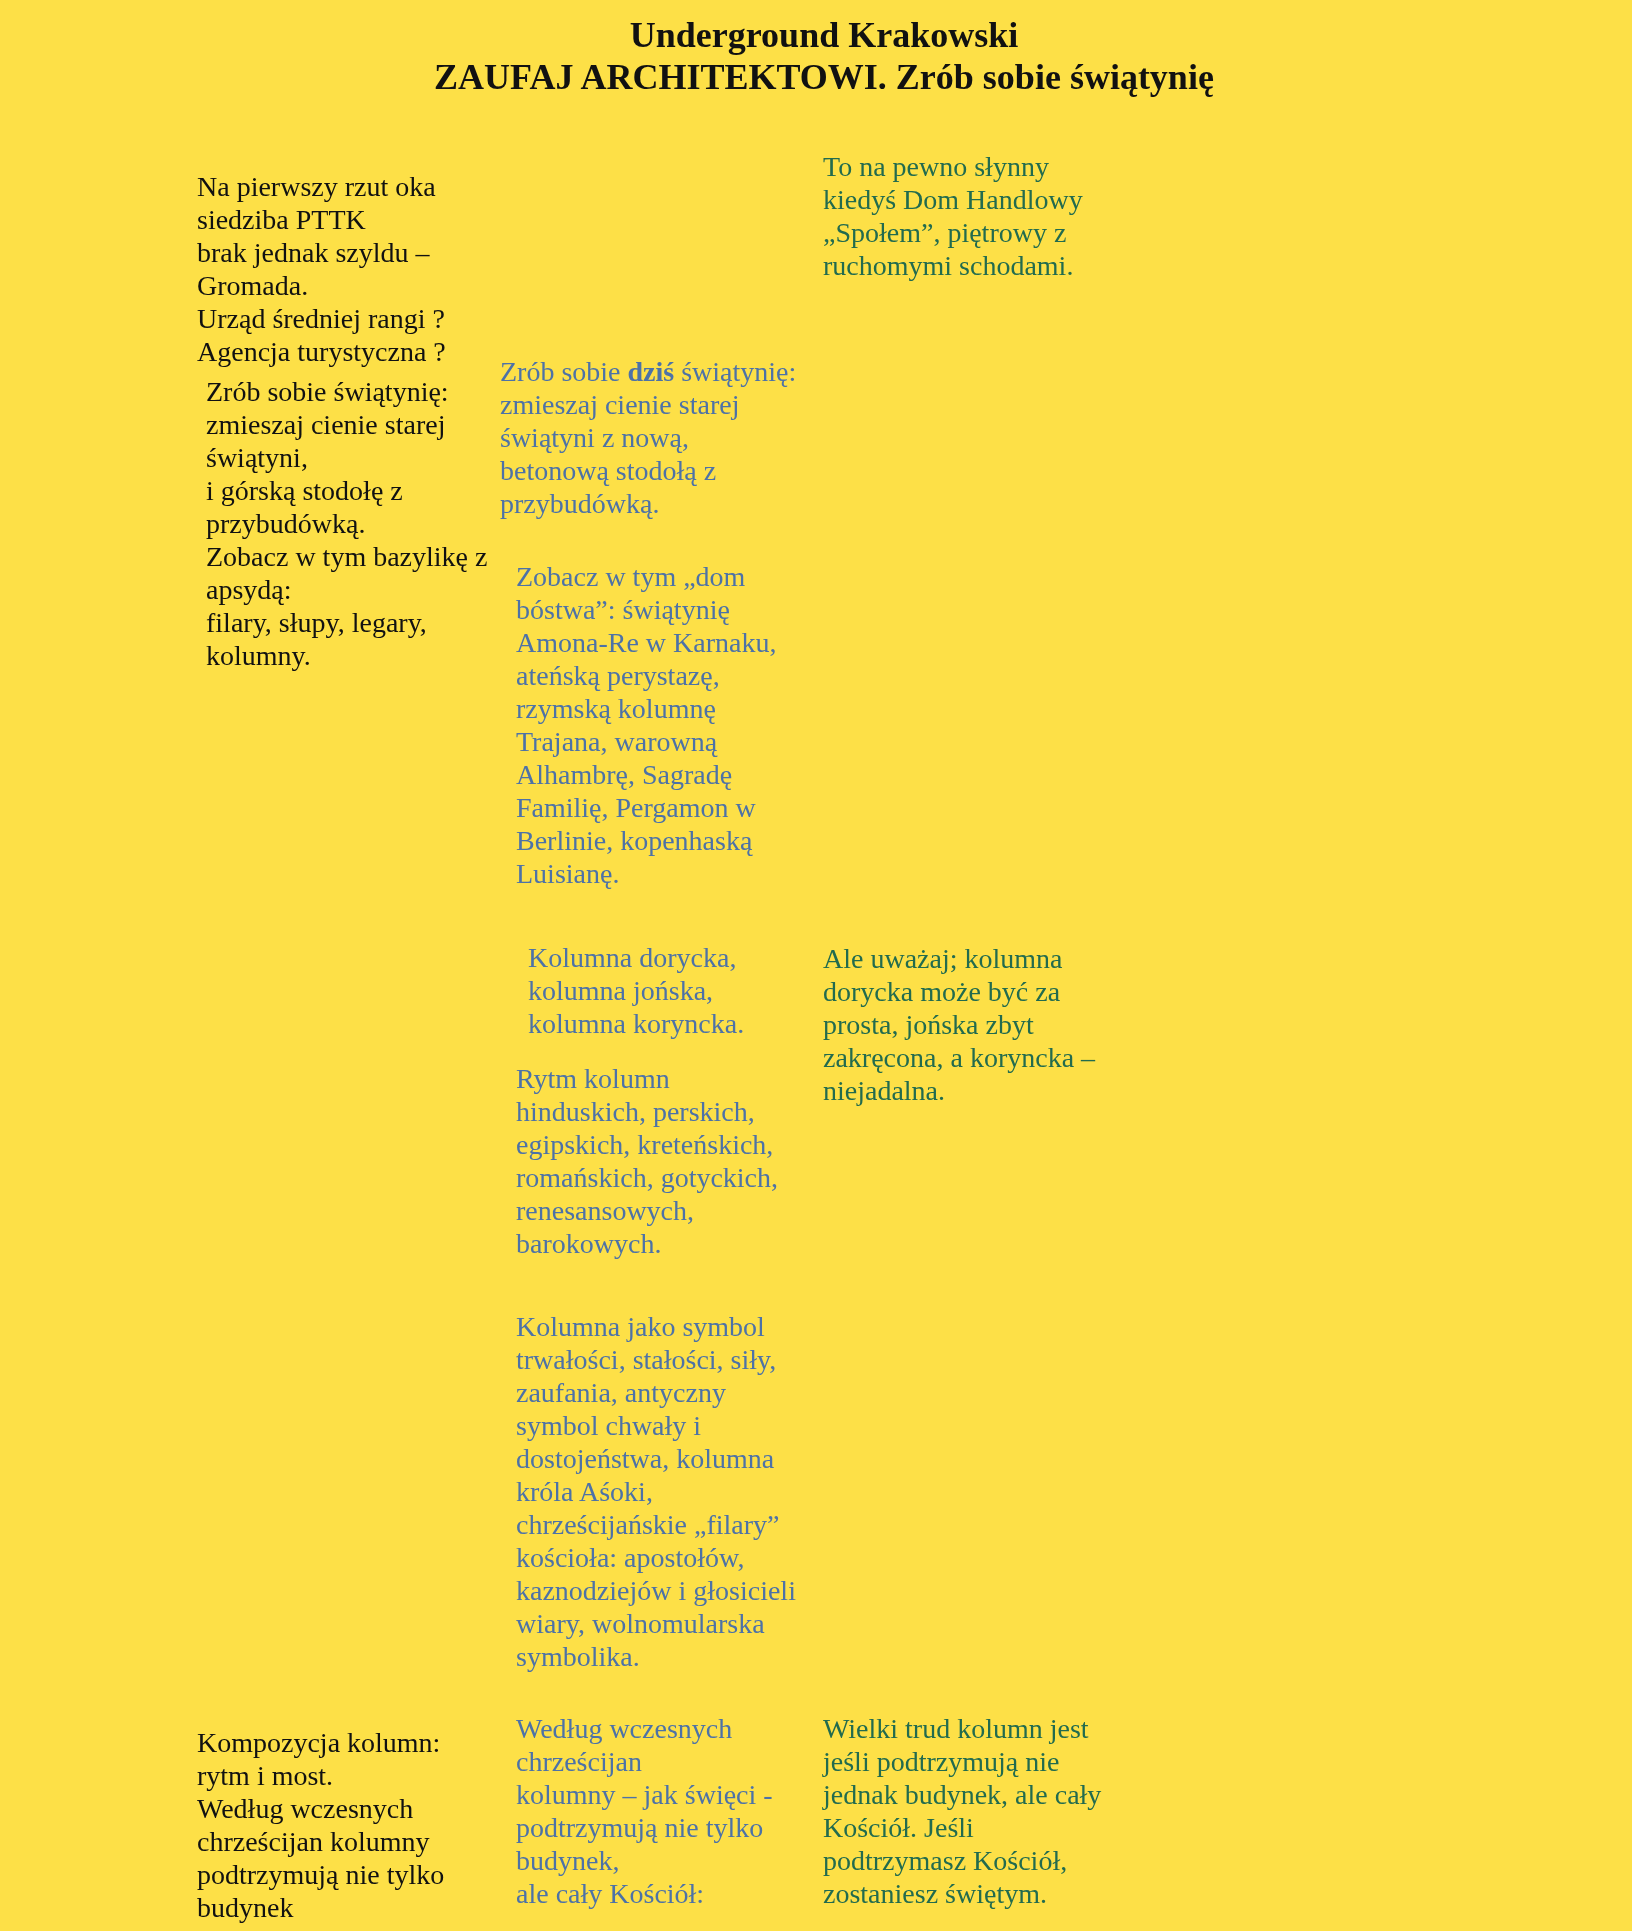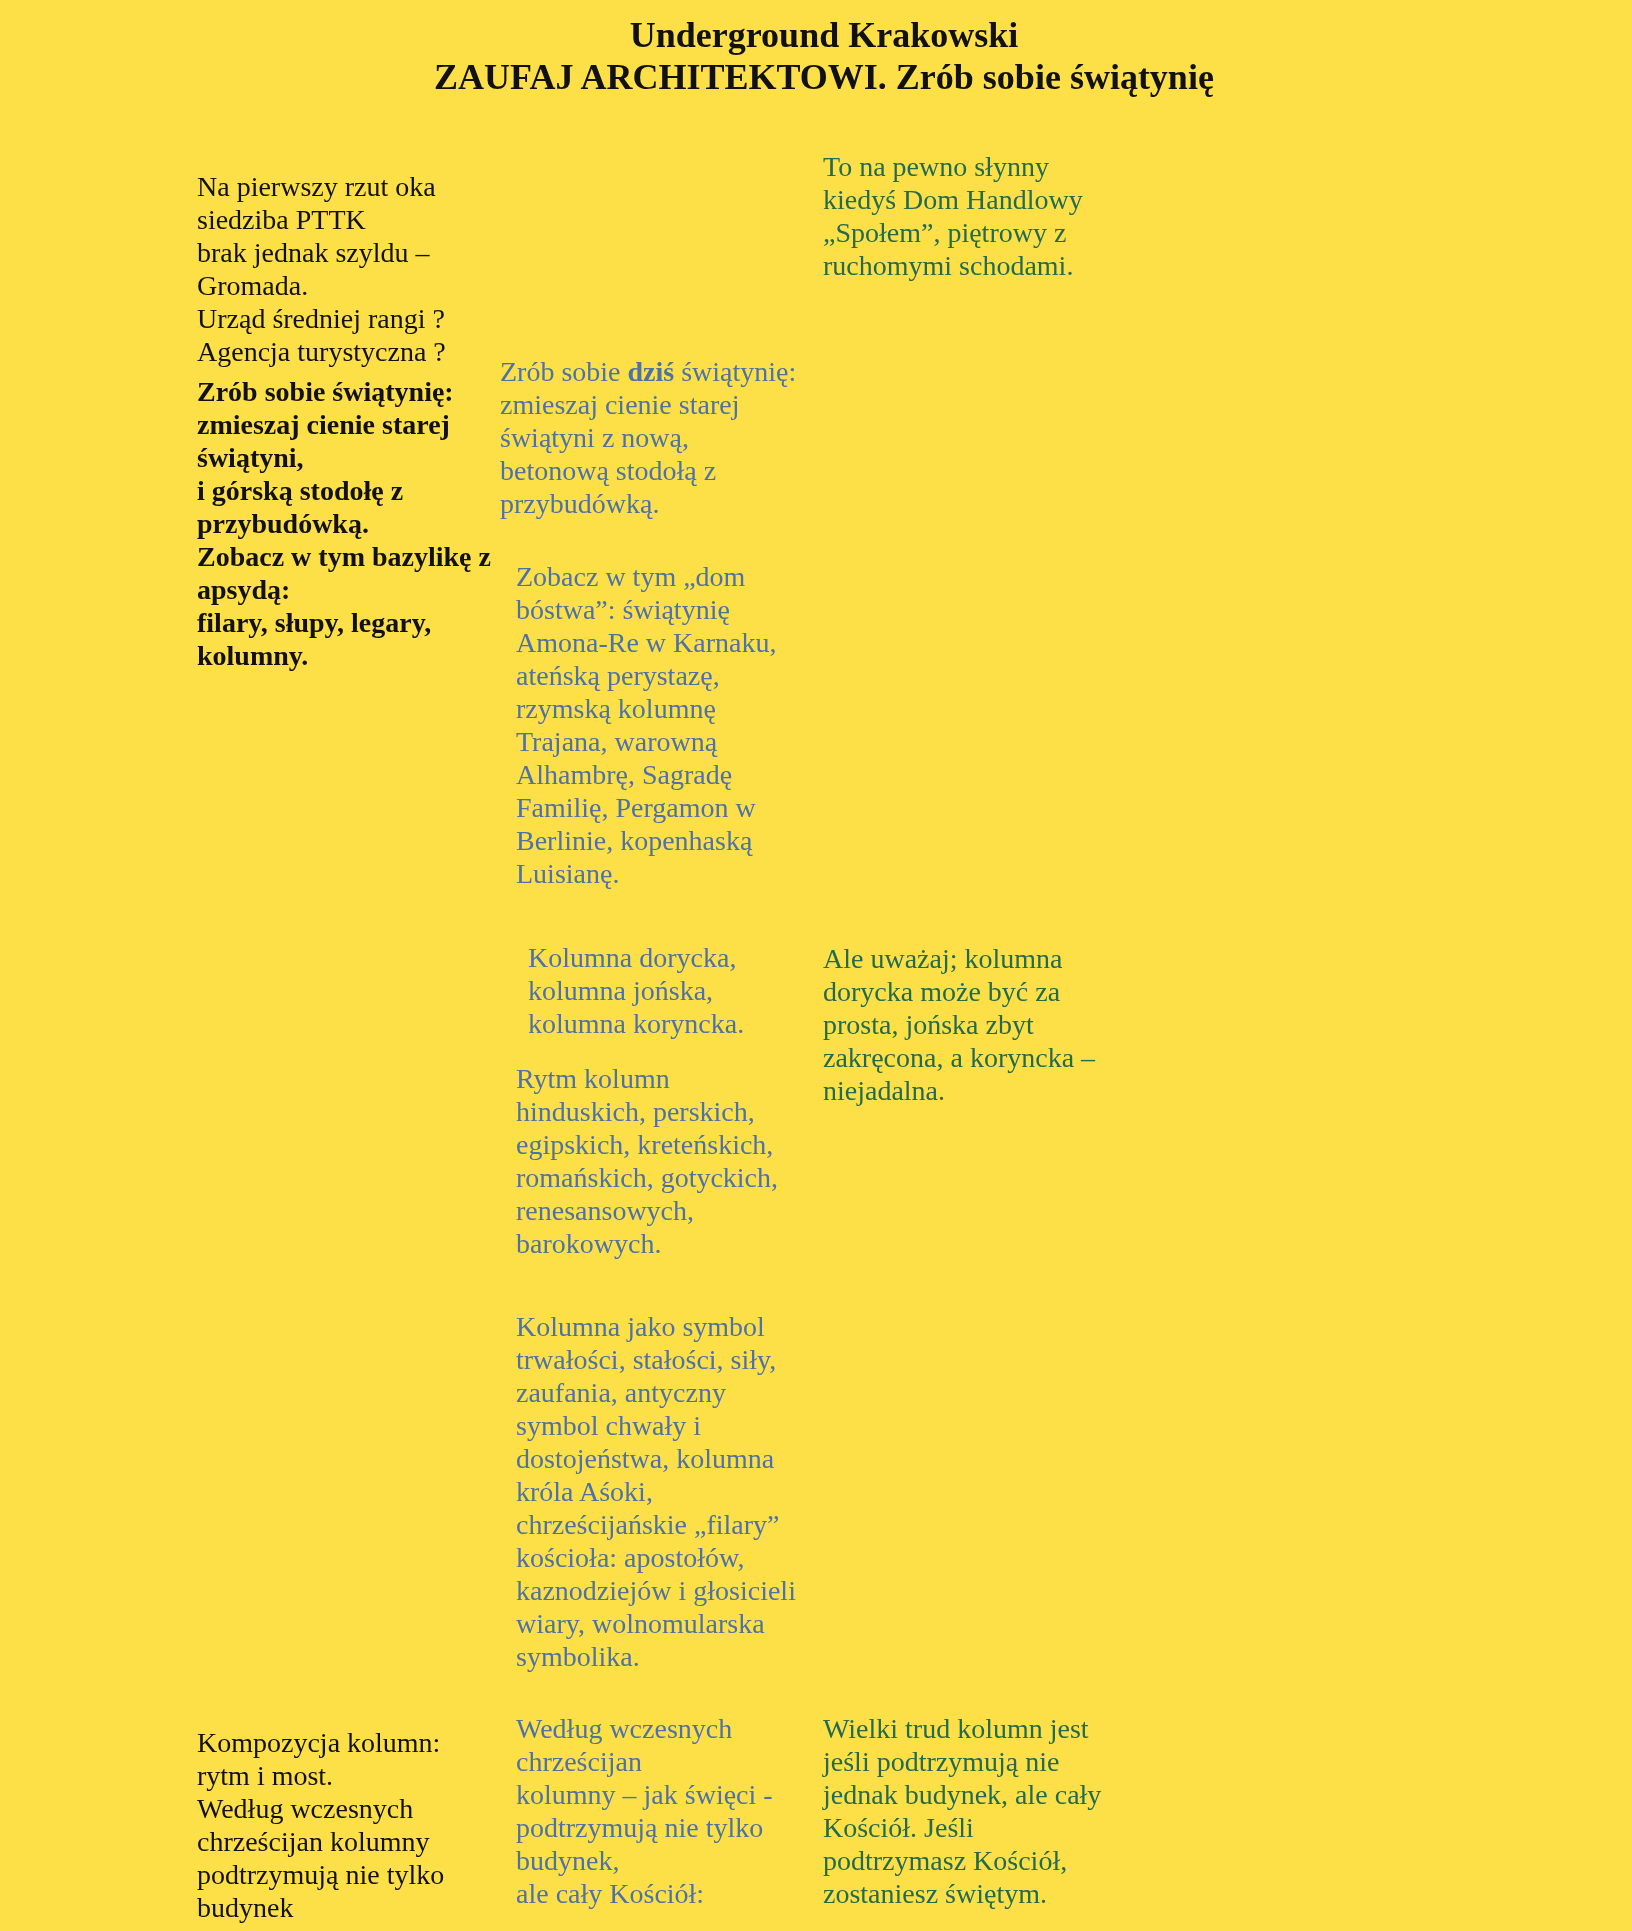--- a/index.html
+++ b/index.html
@@ -53,21 +53,21 @@
 brak jednak szyldu –
 Gromada.
 Urząd średniej rangi ?
 Agencja turystyczna ?</div>
 
   <div class="tblock c-green" style="left:823px; top:150px;">To na pewno słynny
 kiedyś Dom Handlowy
 „Społem”, piętrowy z
 ruchomymi schodami.</div>
 
-  <div class="tblock c-black" style="left:197px; top:355px;font-weight:bold;">Zrób sobie świątynię:
+  <div class="tblock c-black" style="left:206px; top:355px;">Zrób sobie świątynię:
 zmieszaj cienie starej
 świątyni,
 i górską stodołę z
 przybudówką.
 Zobacz w tym bazylikę z
 apsydą:
 filary, słupy, legary,
 kolumny.</div>
 
   <div class="tblock c-blue" style="left:500px; top:355px;"><span>Zrób sobie </span><b>dziś</b><span> świątynię:

